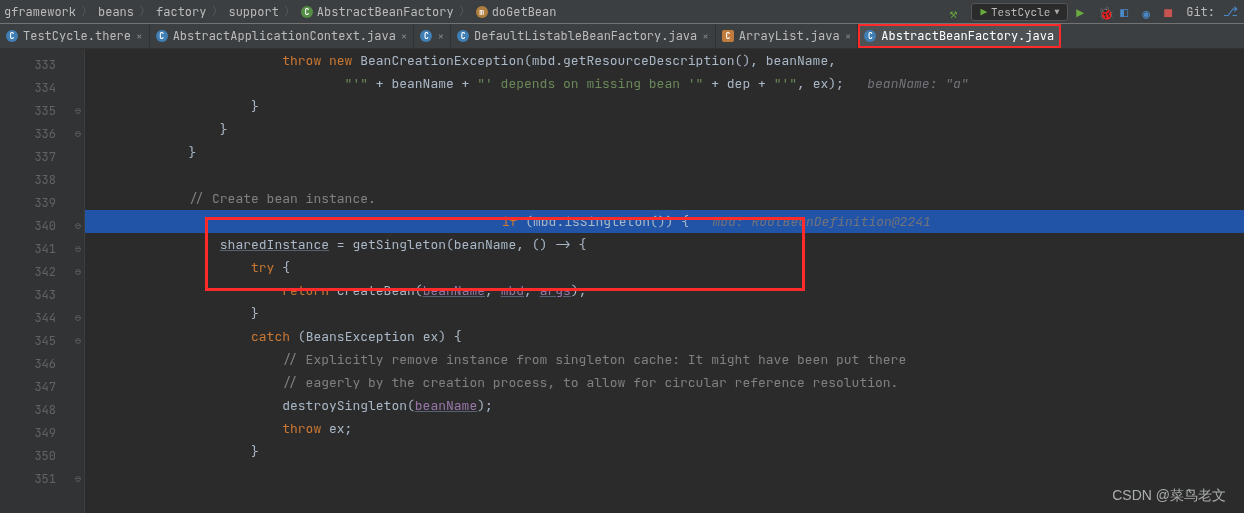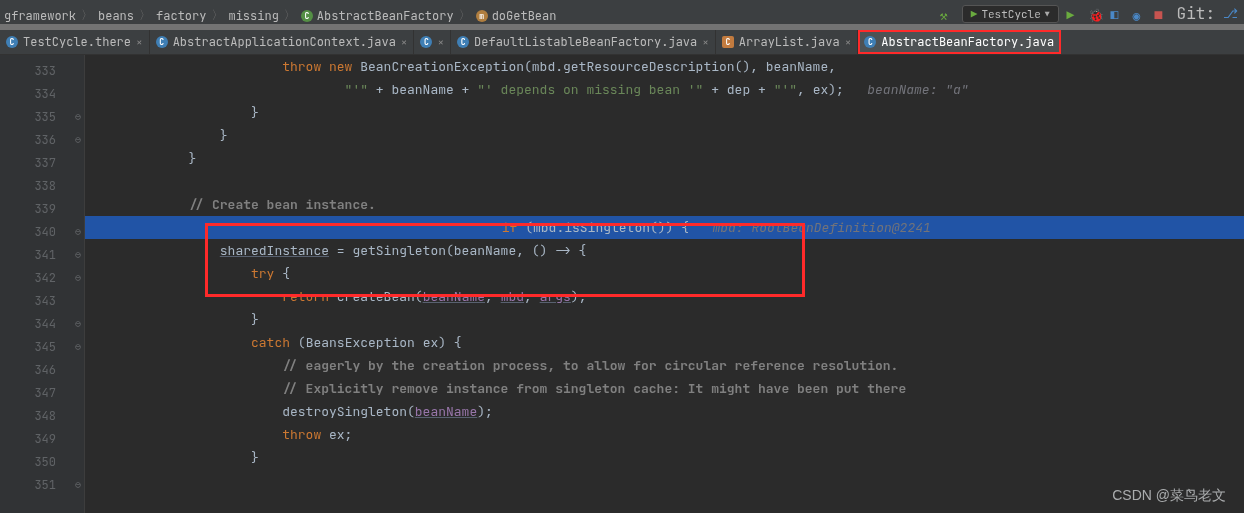--- a/index.html
+++ b/index.html
@@ -7,27 +7,27 @@
   background: #2b2b2b;
   font-family: "JetBrains Mono", Consolas, monospace;
   font-size: 13px;
   color: #a9b7c6;
   width: 1244px;
   height: 513px;
   overflow: hidden;
   position: relative;
 }
 .topbar {
-  height: 30px;
+  height: 24px;
   background: #3c3f41;
   display: flex;
-  align-items: flex-end;
+  align-items: center;
   color: #bbbbbb;
   padding-left: 4px;
-  border-bottom: 6px solid #737373;
+  border-bottom: 1px solid #737373;
   justify-content: space-between;
 }
 .breadcrumb { display: flex; align-items: center; gap: 2px; font-size: 12px; }
 .breadcrumb .sep { color: #6d6d6d; margin: 0 3px; }
 .breadcrumb-item { display: inline-flex; align-items: center; gap: 4px; color: #bbbbbb; }
 .c-icon { width: 12px; height: 12px; border-radius: 50%; display: inline-flex; align-items: center; justify-content: center; font-size: 8px; font-weight: bold; }
 .c-green { background: #548f45; color: #fff; }
 .m-icon { width: 12px; height: 12px; border-radius: 50%; background: #b07e3f; color: #fff; display: inline-flex; align-items: center; justify-content: center; font-size: 8px; font-weight: bold; }
 .topbar-right { display: flex; align-items: center; gap: 8px; padding-right: 6px; }
 .run-config { background: #2b2b2b; border: 1px solid #555; padding: 1px 8px; border-radius: 3px; font-size: 11px; display: flex; align-items: center; gap: 4px; }
@@ -94,21 +94,21 @@
 .line {
   height: 23px;
   display: flex;
   align-items: center;
   white-space: pre;
   padding-left: 10px;
 }
 .line.hl { background: #2154a6; justify-content: center; }
 .kw { color: #cc7832; }
 .str { color: #6a8759; }
-.cm { color: #808080; font-weight: bold; }
+.cm { color: #808080; }
 .ident { color: #a9b7c6; }
 .param-hint { color: #72737a; font-style: italic; }
 .underlined { text-decoration: underline; text-decoration-color: #586170; }
 .highlight-box {
   position: absolute;
   border: 3px solid #ff2a2a;
   pointer-events: none;
   z-index: 10;
 }
 #hb1 { left: 205px; top: 168px; width: 600px; height: 74px; }
@@ -127,21 +127,21 @@
 <body>
 
 <div class="topbar">
   <div class="breadcrumb">
     <span class="breadcrumb-item">gframework</span>
     <span class="sep">〉</span>
     <span class="breadcrumb-item">beans</span>
     <span class="sep">〉</span>
     <span class="breadcrumb-item">factory</span>
     <span class="sep">〉</span>
-    <span class="breadcrumb-item">missing</span>
+    <span class="breadcrumb-item">support</span>
     <span class="sep">〉</span>
     <span class="breadcrumb-item">
         <span class="c-icon c-green">C</span>
         <span>AbstractBeanFactory</span>
       </span>
     <span class="sep">〉</span>
     <span class="breadcrumb-item">
         <span class="m-icon">m</span>
         <span>doGetBean</span>
       </span>
@@ -151,21 +151,21 @@
     <span class="run-config">
       <span style="color:#6aab3f">▶</span>
       <span>TestCycle</span>
       <span class="arrow">▼</span>
     </span>
     <span class="tb-icon play">▶</span>
     <span class="tb-icon bug">🐞</span>
     <span class="tb-icon" style="color:#4a88c7">◧</span>
     <span class="tb-icon" style="color:#4a88c7">◉</span>
     <span class="tb-icon stop">■</span>
-    <span style="color:#bbbbbb;font-size:16px">Git:</span>
+    <span style="color:#bbbbbb;font-size:12px">Git:</span>
     <span style="color:#4a88c7">⎇</span>
   </div>
 </div>
 
 <div class="tabbar">
   <div class="tab">
       <span class="c-icon c-blue">C</span>
       <span>TestCycle.there</span>
       <span class="close">×</span>
     </div>
@@ -224,22 +224,22 @@
     <div class="line"><span>                </span><span>}</span></div>
     <div class="line"><span>            </span><span>}</span></div>
     <div class="line"><span></span></div>
     <div class="line"><span>            </span><span class="cm">// Create bean instance.</span></div>
     <div class="line hl"><span>            </span><span class="kw">if </span><span class="ident">(mbd.isSingleton()) {   </span><span class="param-hint">mbd: RootBeanDefinition@2241</span></div>
     <div class="line"><span>                </span><span class="underlined">sharedInstance</span><span class="ident"> = getSingleton(beanName, () -&gt; {</span></div>
     <div class="line"><span>                    </span><span class="kw">try </span><span>{</span></div>
     <div class="line"><span>                        </span><span class="kw">return </span><span class="ident">createBean(</span><span class="underlined" style="color:#9876aa">beanName</span><span>, </span><span class="underlined" style="color:#9876aa">mbd</span><span>, </span><span class="underlined" style="color:#9876aa">args</span><span>);</span></div>
     <div class="line"><span>                    </span><span>}</span></div>
     <div class="line"><span>                    </span><span class="kw">catch </span><span class="ident">(BeansException ex) {</span></div>
+    <div class="line"><span>                        </span><span class="cm">// Explicitly remove instance from singleton cache: It might have been put there</span></div>
     <div class="line"><span>                        </span><span class="cm">// eagerly by the creation process, to allow for circular reference resolution.</span></div>
-    <div class="line"><span>                        </span><span class="cm">// Explicitly remove instance from singleton cache: It might have been put there</span></div>
     <div class="line"><span>                        </span><span class="ident">destroySingleton(</span><span class="underlined" style="color:#9876aa">beanName</span><span>);</span></div>
     <div class="line"><span>                        </span><span class="kw">throw </span><span class="ident">ex;</span></div>
     <div class="line"><span>                    </span><span>}</span></div>
   </div>
   <div class="highlight-box" id="hb1"></div>
 </div>
 
 <div class="watermark">CSDN @菜鸟老文</div>
 
 </body></html>

